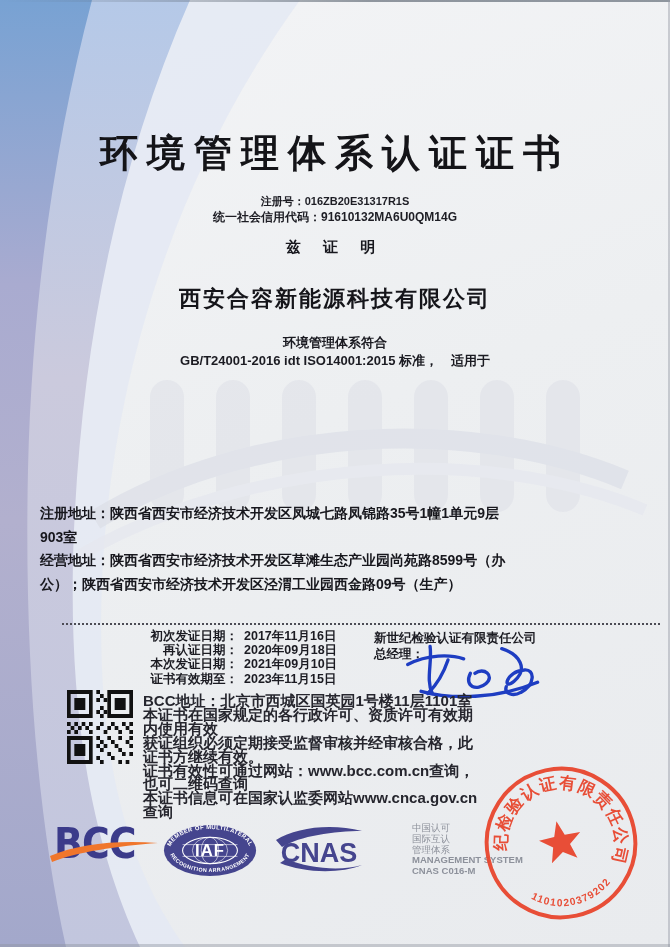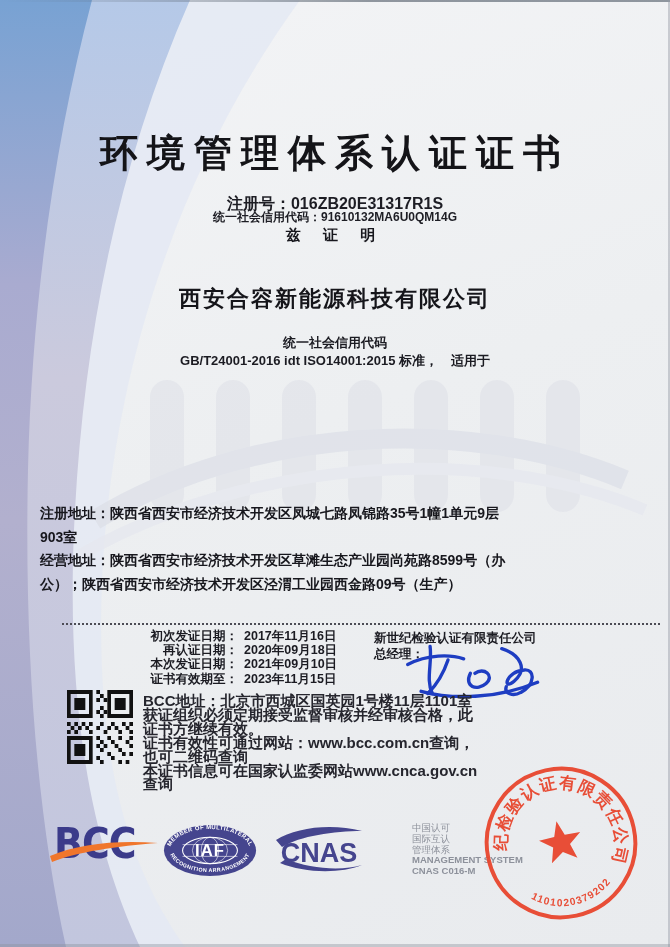--- a/index.html
+++ b/index.html
@@ -8,23 +8,23 @@
     background:linear-gradient(160deg,#f3f4f6 0%,#edeff1 45%,#e9ebee 100%);
     font-family:"Liberation Sans","DejaVu Sans",sans-serif;
     color:#1b1b22;
   }
   .abs{position:absolute;}
   .ctr{left:0;right:0;text-align:center;}
   .cert-title{
     top:128px;font-family:"DejaVu Serif","Liberation Serif",serif;
     font-size:38px;font-weight:600;letter-spacing:9px;color:#141418;
   }
-  .reg-line{top:194px;font-size:16px;font-weight:bold;color:#1d1d24;}
+  .reg-line{top:194px;font-size:11px;font-weight:bold;color:#1d1d24;}
   .credit-line{top:209px;font-size:12px;font-weight:bold;color:#1d1d24;}
-  .certify{top:226px;font-size:15px;font-weight:bold;letter-spacing:9px;color:#17171d;}
+  .certify{top:238px;font-size:15px;font-weight:bold;letter-spacing:9px;color:#17171d;}
   .company{top:284px;font-size:22px;font-weight:600;letter-spacing:2px;color:#15151a;
     font-family:"DejaVu Serif","Liberation Serif",serif;}
   .conformity{top:334px;font-size:13px;font-weight:bold;}
   .standard{top:352px;font-size:13px;font-weight:bold;}
   .scope{top:430px;font-size:15px;font-weight:bold;letter-spacing:1.5px;color:#17171d;}
   .addresses{top:502px;left:40px;width:590px;
     font-size:14px;font-weight:bold;line-height:23.5px;color:#17171d;}
   .dotline{top:623px;left:62px;width:598px;border-top:2px dotted #4c4c55;height:0;}
   .dates{top:629px;left:70px;font-size:12.5px;font-weight:bold;}
   .dates .row{display:flex;height:14.2px;line-height:14.2px;}
@@ -95,21 +95,21 @@
   <div class="abs ctr cert-title">环境管理体系认证证书</div>
 
   <div class="abs ctr reg-line"><span>注册号：</span><span>016ZB20E31317R1S</span></div>
 
   <div class="abs ctr credit-line"><span>统一社会信用代码：</span><span>91610132MA6U0QM14G</span></div>
 
   <div class="abs ctr certify">兹  证  明</div>
 
   <div class="abs ctr company">西安合容新能源科技有限公司</div>
 
-  <div class="abs ctr conformity">统一社会信用代码</div>
+  <div class="abs ctr conformity">环境管理体系符合</div>
 
   <div class="abs ctr standard">GB/T24001-2016 idt ISO14001:2015 标准，　适用于</div>
 
 
   <div class="abs addresses">
     <div>注册地址：陕西省西安市经济技术开发区凤城七路凤锦路35号1幢1单元9层</div>
     <div>903室</div>
     <div>经营地址：陕西省西安市经济技术开发区草滩生态产业园尚苑路8599号（办</div>
     <div>公）；陕西省西安市经济技术开发区泾渭工业园西金路09号（生产）</div>
   </div>
@@ -155,20 +155,21 @@
       <path fill-rule="evenodd" d="M44,0h28v28h-28z M48,4h20v20h-20z"></path>
         <rect x="52" y="8" width="12" height="12"></rect>
       <path fill-rule="evenodd" d="M0,46h28v28h-28z M4,50h20v20h-20z"></path>
         <rect x="8" y="54" width="12" height="12"></rect>
       <path d="M32,0h4v4h-4z M36,4h4v4h-4z M32,8h4v4h-4z M40,8h4v4h-4z M36,16h4v4h-4z M32,20h4v4h-4z M40,20h4v4h-4z M36,24h4v4h-4z M0,32h4v4h-4z M8,32h4v4h-4z M16,32h4v4h-4z M24,32h4v4h-4z M36,32h4v4h-4z M48,32h4v4h-4z M60,32h4v4h-4z M68,32h4v4h-4z M4,36h4v4h-4z M12,36h4v4h-4z M20,36h4v4h-4z M32,36h4v4h-4z M44,36h4v4h-4z M52,36h4v4h-4z M64,36h4v4h-4z M0,40h4v4h-4z M8,40h4v4h-4z M24,40h4v4h-4z M40,40h4v4h-4z M56,40h4v4h-4z M68,40h4v4h-4z M32,46h4v4h-4z M44,46h4v4h-4z M56,46h4v4h-4z M68,46h4v4h-4z M36,50h4v4h-4z M48,50h4v4h-4z M64,50h4v4h-4z M32,54h4v4h-4z M40,54h4v4h-4z M52,54h4v4h-4z M68,54h4v4h-4z M36,58h4v4h-4z M56,58h4v4h-4z M44,62h4v4h-4z M60,62h4v4h-4z M68,62h4v4h-4z M32,66h4v4h-4z M48,66h4v4h-4z M36,70h4v4h-4z M56,70h4v4h-4z M64,70h4v4h-4z"></path>
     </g>
   </svg>
 
   <div class="abs notes">
     <div>BCC地址：北京市西城区国英园1号楼11层1101室</div>
+    <div>本证书在国家规定的各行政许可、资质许可有效期内使用有效</div>
     <div>获证组织必须定期接受监督审核并经审核合格，此证书方继续有效。</div>
     <div>证书有效性可通过网站：www.bcc.com.cn查询，也可二维码查询</div>
     <div>本证书信息可在国家认监委网站www.cnca.gov.cn查询</div>
   </div>
 
   <div class="abs bcc-logo">
     <div class="bcc-text">BCC</div>
     <svg class="bcc-swoosh" width="108" height="26" viewBox="0 0 108 26">
       <path d="M0,18 C28,6 66,2 108,5 C68,8 26,14 2,24 Z" fill="#f0762c"></path>
     </svg>

